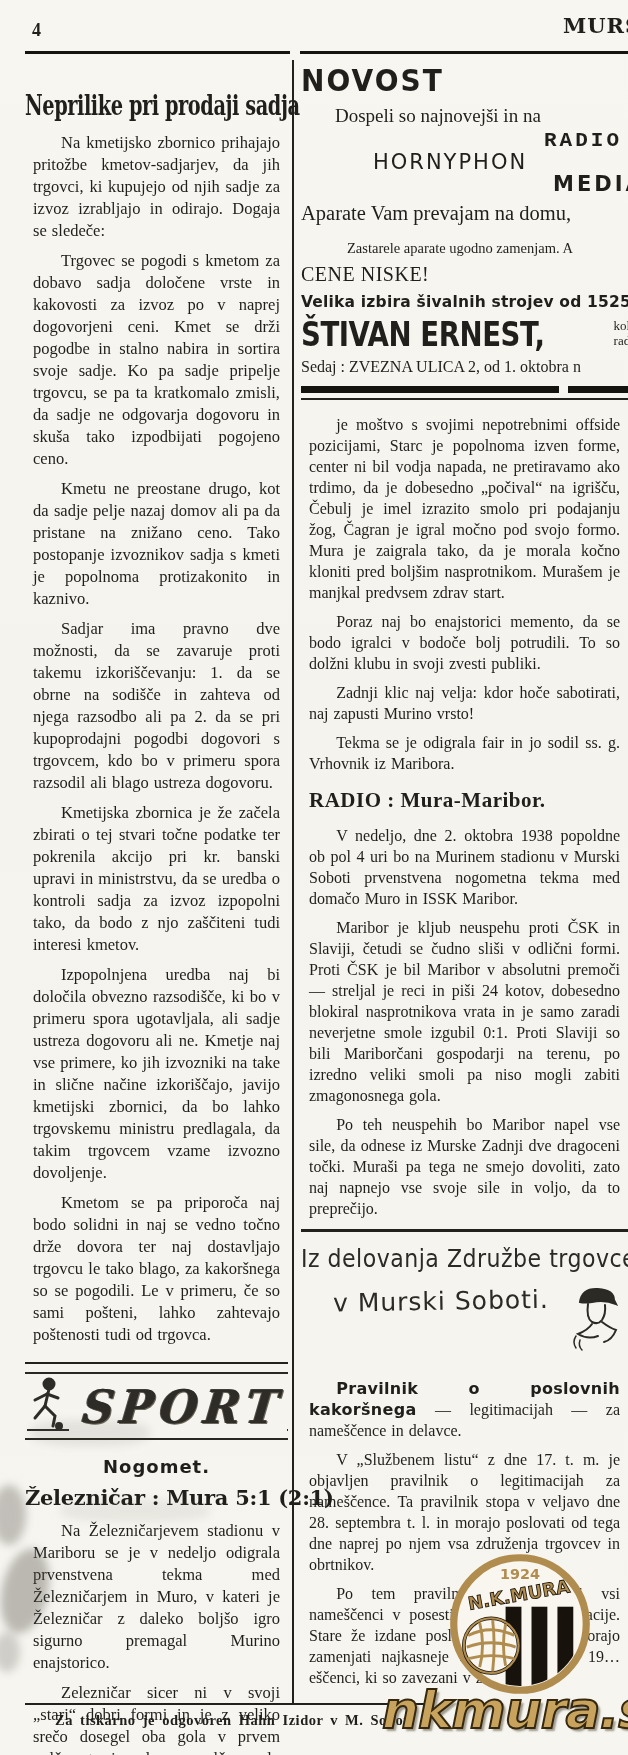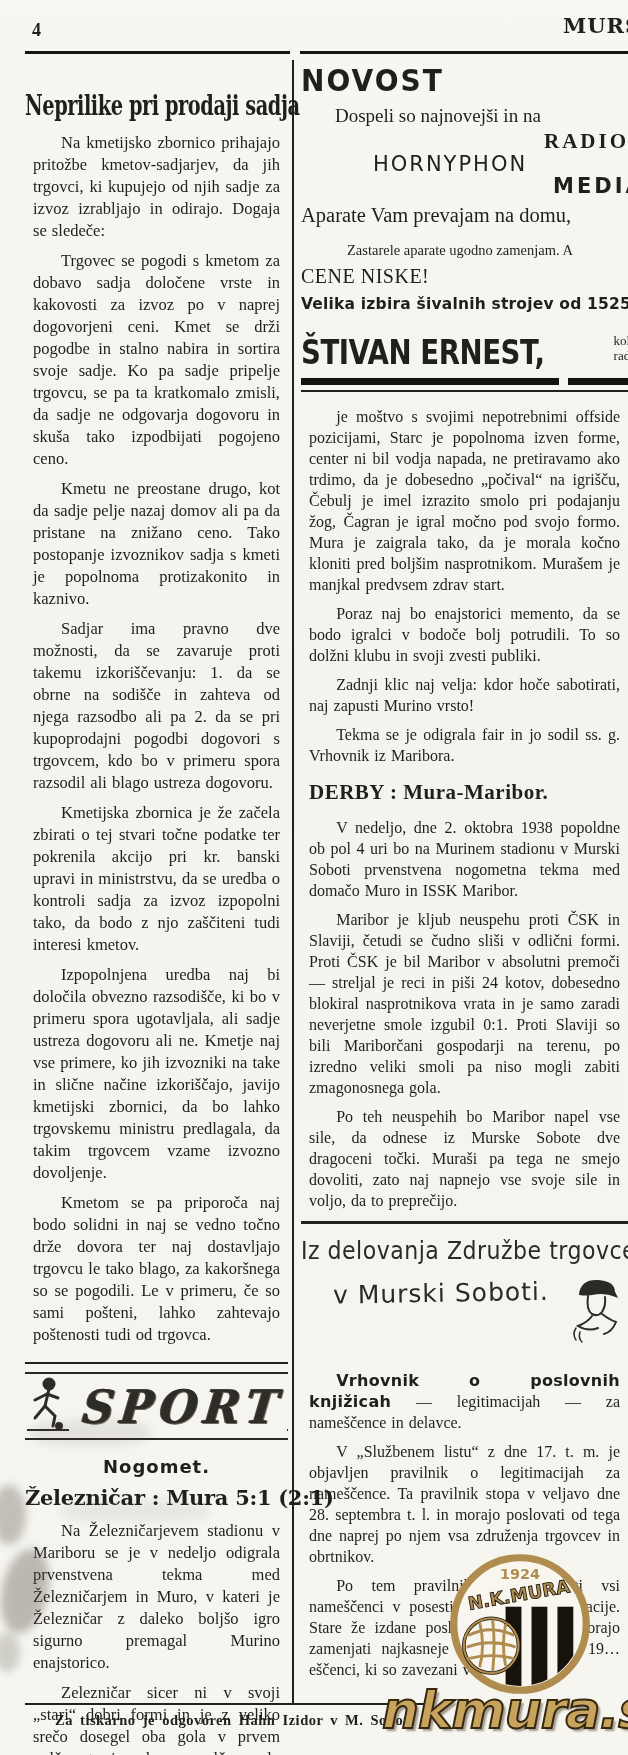--- a/index.html
+++ b/index.html
@@ -26,32 +26,32 @@
     transform:scale(.88,1.28);transform-origin:left top;letter-spacing:-.5px;margin:4px 0 18px 0;
   }
   p.body{font-size:16.5px;line-height:22px;text-align:justify;margin:8px;text-indent:1.7em;
     word-spacing:1px;}
   .col-right p.body{font-size:16px;line-height:21px;}
   
   .ad{font-family:"Liberation Serif",serif;}
   .ad-novost{font-family:"DejaVu Sans",sans-serif;font-weight:bold;font-size:28px;
     letter-spacing:2px;transform:scaleY(1.05);transform-origin:left top;margin-top:2px;}
   .ad-line1{font-size:19px;margin:8px 0 2px 34px;white-space:nowrap;}
-  .ad-radio{font-family:Liberation Serif, serif;font-weight:bold;font-size:21px;
+  .ad-radio{font-family:Liberation Mono, monospace;font-weight:bold;font-size:21px;
     letter-spacing:3px;margin-left:243px;white-space:nowrap;}
   .ad-hornyphon{font-family:"DejaVu Sans",sans-serif;font-weight:normal;font-size:21px;
     letter-spacing:2px;margin-left:72px;margin-top:-2px;white-space:nowrap;}
   .ad-media{font-family:"DejaVu Sans",sans-serif;font-weight:bold;font-size:21px;
     letter-spacing:3px;margin-left:252px;margin-top:-2px;white-space:nowrap;}
   .ad-line2{font-size:20.5px;margin-top:6px;white-space:nowrap;}
   .ad-line3{font-size:14.5px;margin:15px 0 0 46px;white-space:nowrap;}
   .ad-line4{font-size:20px;margin-top:6px;letter-spacing:.5px;}
   .ad-line5{font-family:"DejaVu Sans",sans-serif;font-weight:bold;font-size:15.5px;
     margin-top:7px;white-space:nowrap;letter-spacing:.2px;}
-  .ad-name-row{display:flex;align-items:flex-start;margin-top:20px;gap:44px;}
+  .ad-name-row{display:flex;align-items:center;margin-top:4px;gap:44px;}
   .ad-name{font-family:"DejaVu Sans",sans-serif;font-weight:bold;font-size:30px;
     letter-spacing:-.5px;transform:scale(.92,1.1);transform-origin:left top;white-space:nowrap;}
   .ad-name-side{font-size:13px;line-height:15px;margin-left:4px;white-space:nowrap;}
   .ad-line6{font-size:16px;margin-top:8px;white-space:nowrap;}
   .ad-bar{height:7px;background:#14130e;margin-top:10px;position:relative;}
   .ad-bar .notch{position:absolute;right:60px;top:0;width:9px;height:7px;background:#f6f5f0;}
   .ad-bar-thin{height:2px;background:#23211c;margin-top:5px;margin-bottom:14px;}
   
   .derby-heading{font-family:"Liberation Serif",serif;font-weight:bold;font-size:21px;
     letter-spacing:.5px;margin:14px 0 12px 8px;}
@@ -168,55 +168,56 @@
       <div class="ad-line3">Zastarele aparate ugodno zamenjam. A</div>
       <div class="ad-line4">CENE NISKE!</div>
       <div class="ad-line5">Velika izbira šivalnih strojev od 1525 Din</div>
       <div class="ad-name-row">
         <span class="ad-name">ŠTIVAN ERNEST,</span>
         <span class="ad-name-side">
           <span>kolesa,</span><br>
           <span>radio ap</span>
         </span>
       </div>
+      <div class="ad-line6">Sedaj :  ZVEZNA ULICA 2,    od 1. oktobra n</div>
       <div class="ad-bar">
           <span class="notch"></span>
         </div>
       <div class="ad-bar-thin"></div>
     </div>
 
     <p class="body">je moštvo s svojimi nepotrebnimi offside pozicijami, Starc je popolnoma izven forme, center ni bil vodja napada, ne pretiravamo ako trdimo, da je dobesedno „počival“ na igrišču, Čebulj je imel izrazito smolo pri podajanju žog, Čagran je igral močno pod svojo formo. Mura je zaigrala tako, da je morala kočno kloniti pred boljšim nasprotnikom. Murašem je manjkal predvsem zdrav start.</p>
     <p class="body">Poraz naj bo enajstorici memento, da se bodo igralci v bodoče bolj potrudili. To so dolžni klubu in svoji zvesti publiki.</p>
     <p class="body">Zadnji klic naj velja: kdor hoče sabotirati, naj zapusti Murino vrsto!</p>
     <p class="body">Tekma se je odigrala fair in jo sodil ss. g. Vrhovnik iz Maribora.</p>
 
-    <div class="derby-heading">DERBY : Mura-Maribor.</div>
+    <div class="derby-heading">RADIO : Mura-Maribor.</div>
     <p class="body">V nedeljo, dne 2. oktobra 1938 popoldne ob pol 4 uri bo na Murinem stadionu v Murski Soboti prvenstvena nogometna tekma med domačo Muro in ISSK Maribor.</p>
     <p class="body">Maribor je kljub neuspehu proti ČSK in Slaviji, četudi se čudno sliši v odlični formi. Proti ČSK je bil Maribor v absolutni premoči — streljal je reci in piši 24 kotov, dobesedno blokiral nasprotnikova vrata in je samo zaradi neverjetne smole izgubil 0:1. Proti Slaviji so bili Mariborčani gospodarji na terenu, po izredno veliki smoli pa niso mogli zabiti zmagonosnega gola.</p>
-    <p class="body">Po teh neuspehih bo Maribor napel vse sile, da odnese iz Murske Sobote dve dragoceni točki. Muraši pa tega ne smejo dovoliti, zato naj napnejo vse svoje sile in voljo, da to preprečijo.</p>
+    <p class="body">Po teh neuspehih bo Maribor napel vse sile, da odnese iz Murske Zadnji dve dragoceni točki. Muraši pa tega ne smejo dovoliti, zato naj napnejo vse svoje sile in voljo, da to preprečijo.</p>
 
     <div class="trade-rule"></div>
     <div class="trade-head">
       <div class="trade-h1">Iz delovanja Združbe trgovcev</div>
       <div class="trade-h2">v Murski Soboti.</div>
       <span class="merchant">
         <svg width="58" height="70" viewBox="0 0 58 70">
           <g stroke="#2b2a25" fill="none" stroke-width="2" stroke-linecap="round">
             <path d="M12 18 Q14 4 30 5 Q46 6 46 16 L48 20 Q36 15 24 18 Q16 19 12 18 Z" fill="#2b2a25"></path>
             <path d="M20 20 Q18 34 24 38 Q30 41 34 36 Q38 30 37 21"></path>
             <path d="M24 40 Q20 46 10 50 Q20 56 30 52"></path>
             <path d="M34 38 Q42 44 48 46 Q44 56 36 58"></path>
             <path d="M8 52 Q4 58 8 64 M12 56 Q10 62 14 66" stroke-width="1.5"></path>
           </g>
         </svg>
       </span>
     </div>
 
     <p class="body">
-      <b class="lead-bold">Vrhovnik o poslovnih knjižicah</b><span> — legitimacijah — za nameščence in delavce.</span>
+      <b class="lead-bold">Pravilnik o poslovnih kakoršnega</b><span> — legitimacijah — za nameščence in delavce.</span>
     </p>
     <p class="body">V „Službenem listu“ z dne 17. t. m. je objavljen pravilnik o legitimacijah za nameščence. Ta pravilnik stopa v veljavo dne 28. septembra t. l. in morajo poslovati od tega dne naprej po njem vsa združenja trgovcev in obrtnikov.</p>
     <p class="body">Po tem pravilniku morajo biti vsi nameščenci v posesti predpisane legitimacije. Stare že izdane poslovne knjižice se morajo zamenjati najkasneje do 31. decembra 19…  eščenci, ki so zavezani v za…  ri Po</p>
   </div>
 
   <div class="smudge sm1"></div>
   <div class="smudge sm2"></div>
   <div class="smudge sm3"></div>
   <div class="smudge sm4"></div>
   <div class="smudge sm5"></div>

